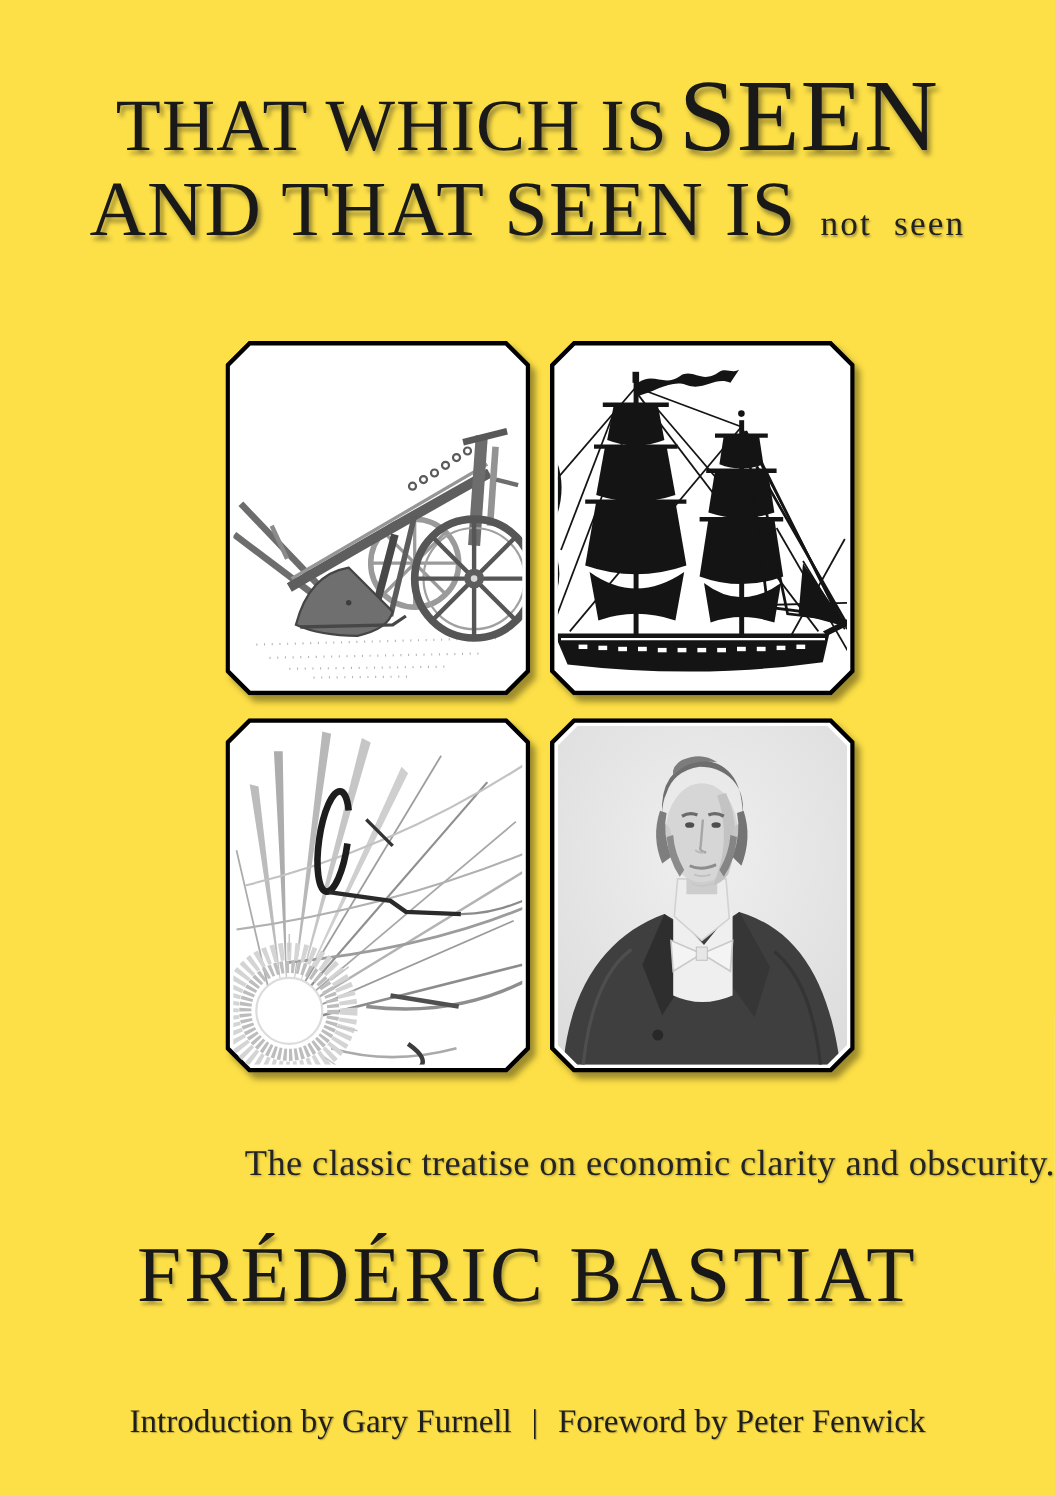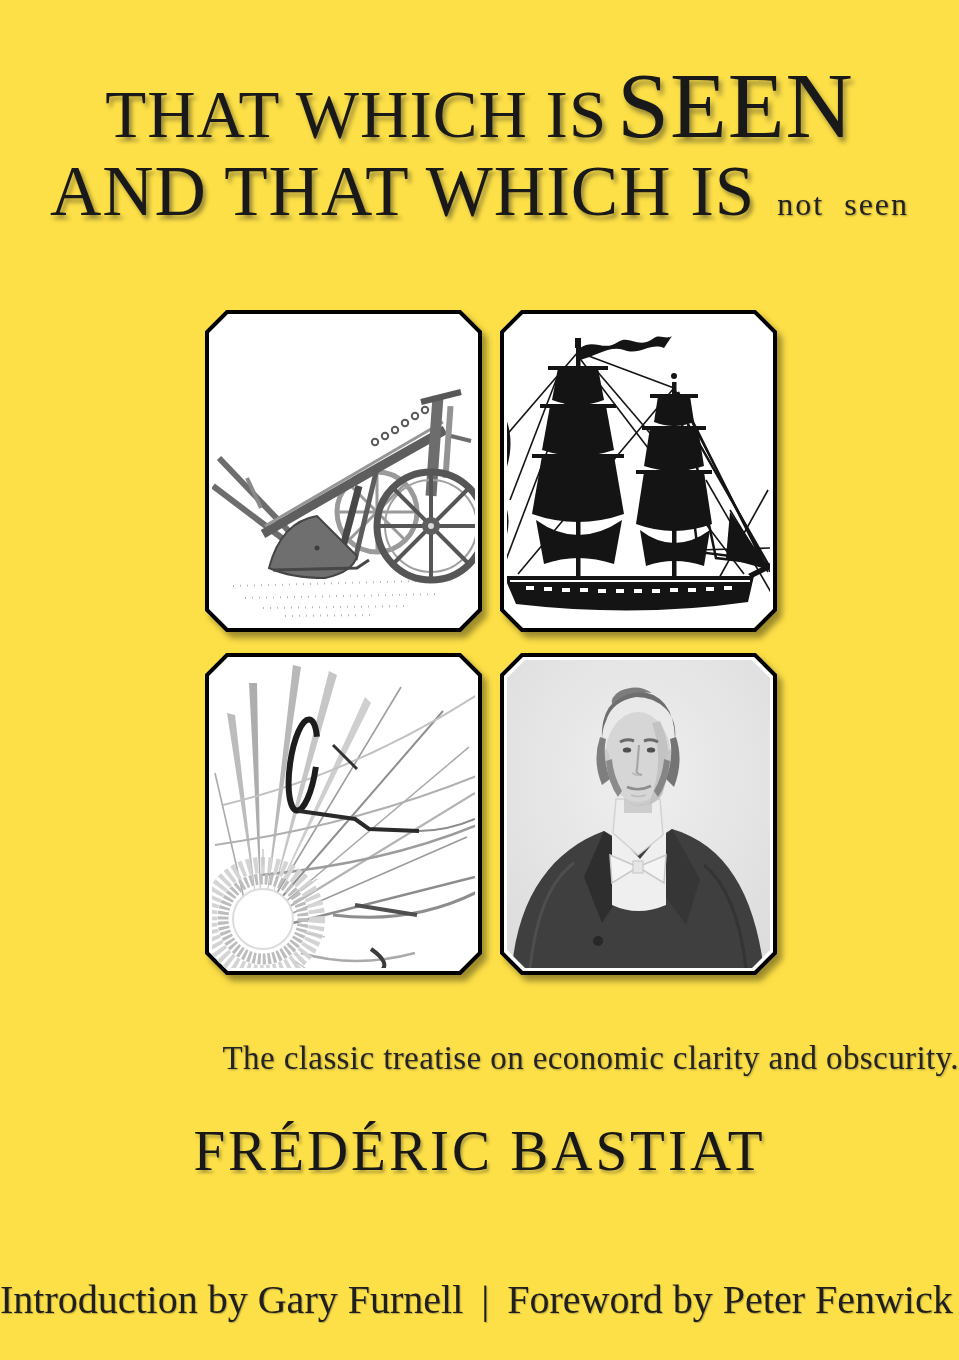--- a/index.html
+++ b/index.html
@@ -62,51 +62,51 @@
     color: #242424;
     letter-spacing: 0.4px;
     margin: 0;
     text-shadow: 1px 1px 2px rgba(40,40,40,0.35);
     white-space: nowrap;
   }
   .author {
     position: absolute;
     top: 1118px; left: 0; width: 100%;
     text-align: center;
-    font-size: 57px;
+    font-size: 72px;
     font-weight: normal;
     color: #181818;
     letter-spacing: 3px;
     margin: 0;
     text-shadow: 2px 3px 3px rgba(40,40,40,0.35);
     white-space: nowrap;
   }
   .credits {
     position: absolute;
     top: 1276px; left: 0; width: 100%;
-    text-align: left;
-    font-size: 40px;
+    text-align: center;
+    font-size: 30px;
     color: #1f1f1f;
     margin: 0;
     text-shadow: 1px 1px 1px rgba(40,40,40,0.3);
     white-space: nowrap;
   }
   .credits .sep { margin: 0 18px; font-weight: normal; }
 </style>
 </head>
 <body>
 
 <div class="cover">
 
   <header class="title-block">
     <div class="title-line">
       <span class="title-main">THAT WHICH IS</span><span class="title-emph">SEEN</span>
     </div>
     <div class="title-line">
-      <span class="title-line2-main">AND THAT WHICH IS</span><span class="title-small">not seen</span>
+      <span class="title-line2-main">AND THAT SEEN IS</span><span class="title-small">not seen</span>
     </div>
   </header>
 
   <figure class="panel panel-plow" aria-label="Vintage engraving of a wheeled plough">
     <svg width="277" height="322" viewBox="0 0 277 322" xmlns="http://www.w3.org/2000/svg">
       <defs>
         <clipPath id="clipA">
             <polygon points="25,7 252,7 270,25 270,297 252,315 25,315 7,297 7,25"></polygon>
           </clipPath>
       </defs>

